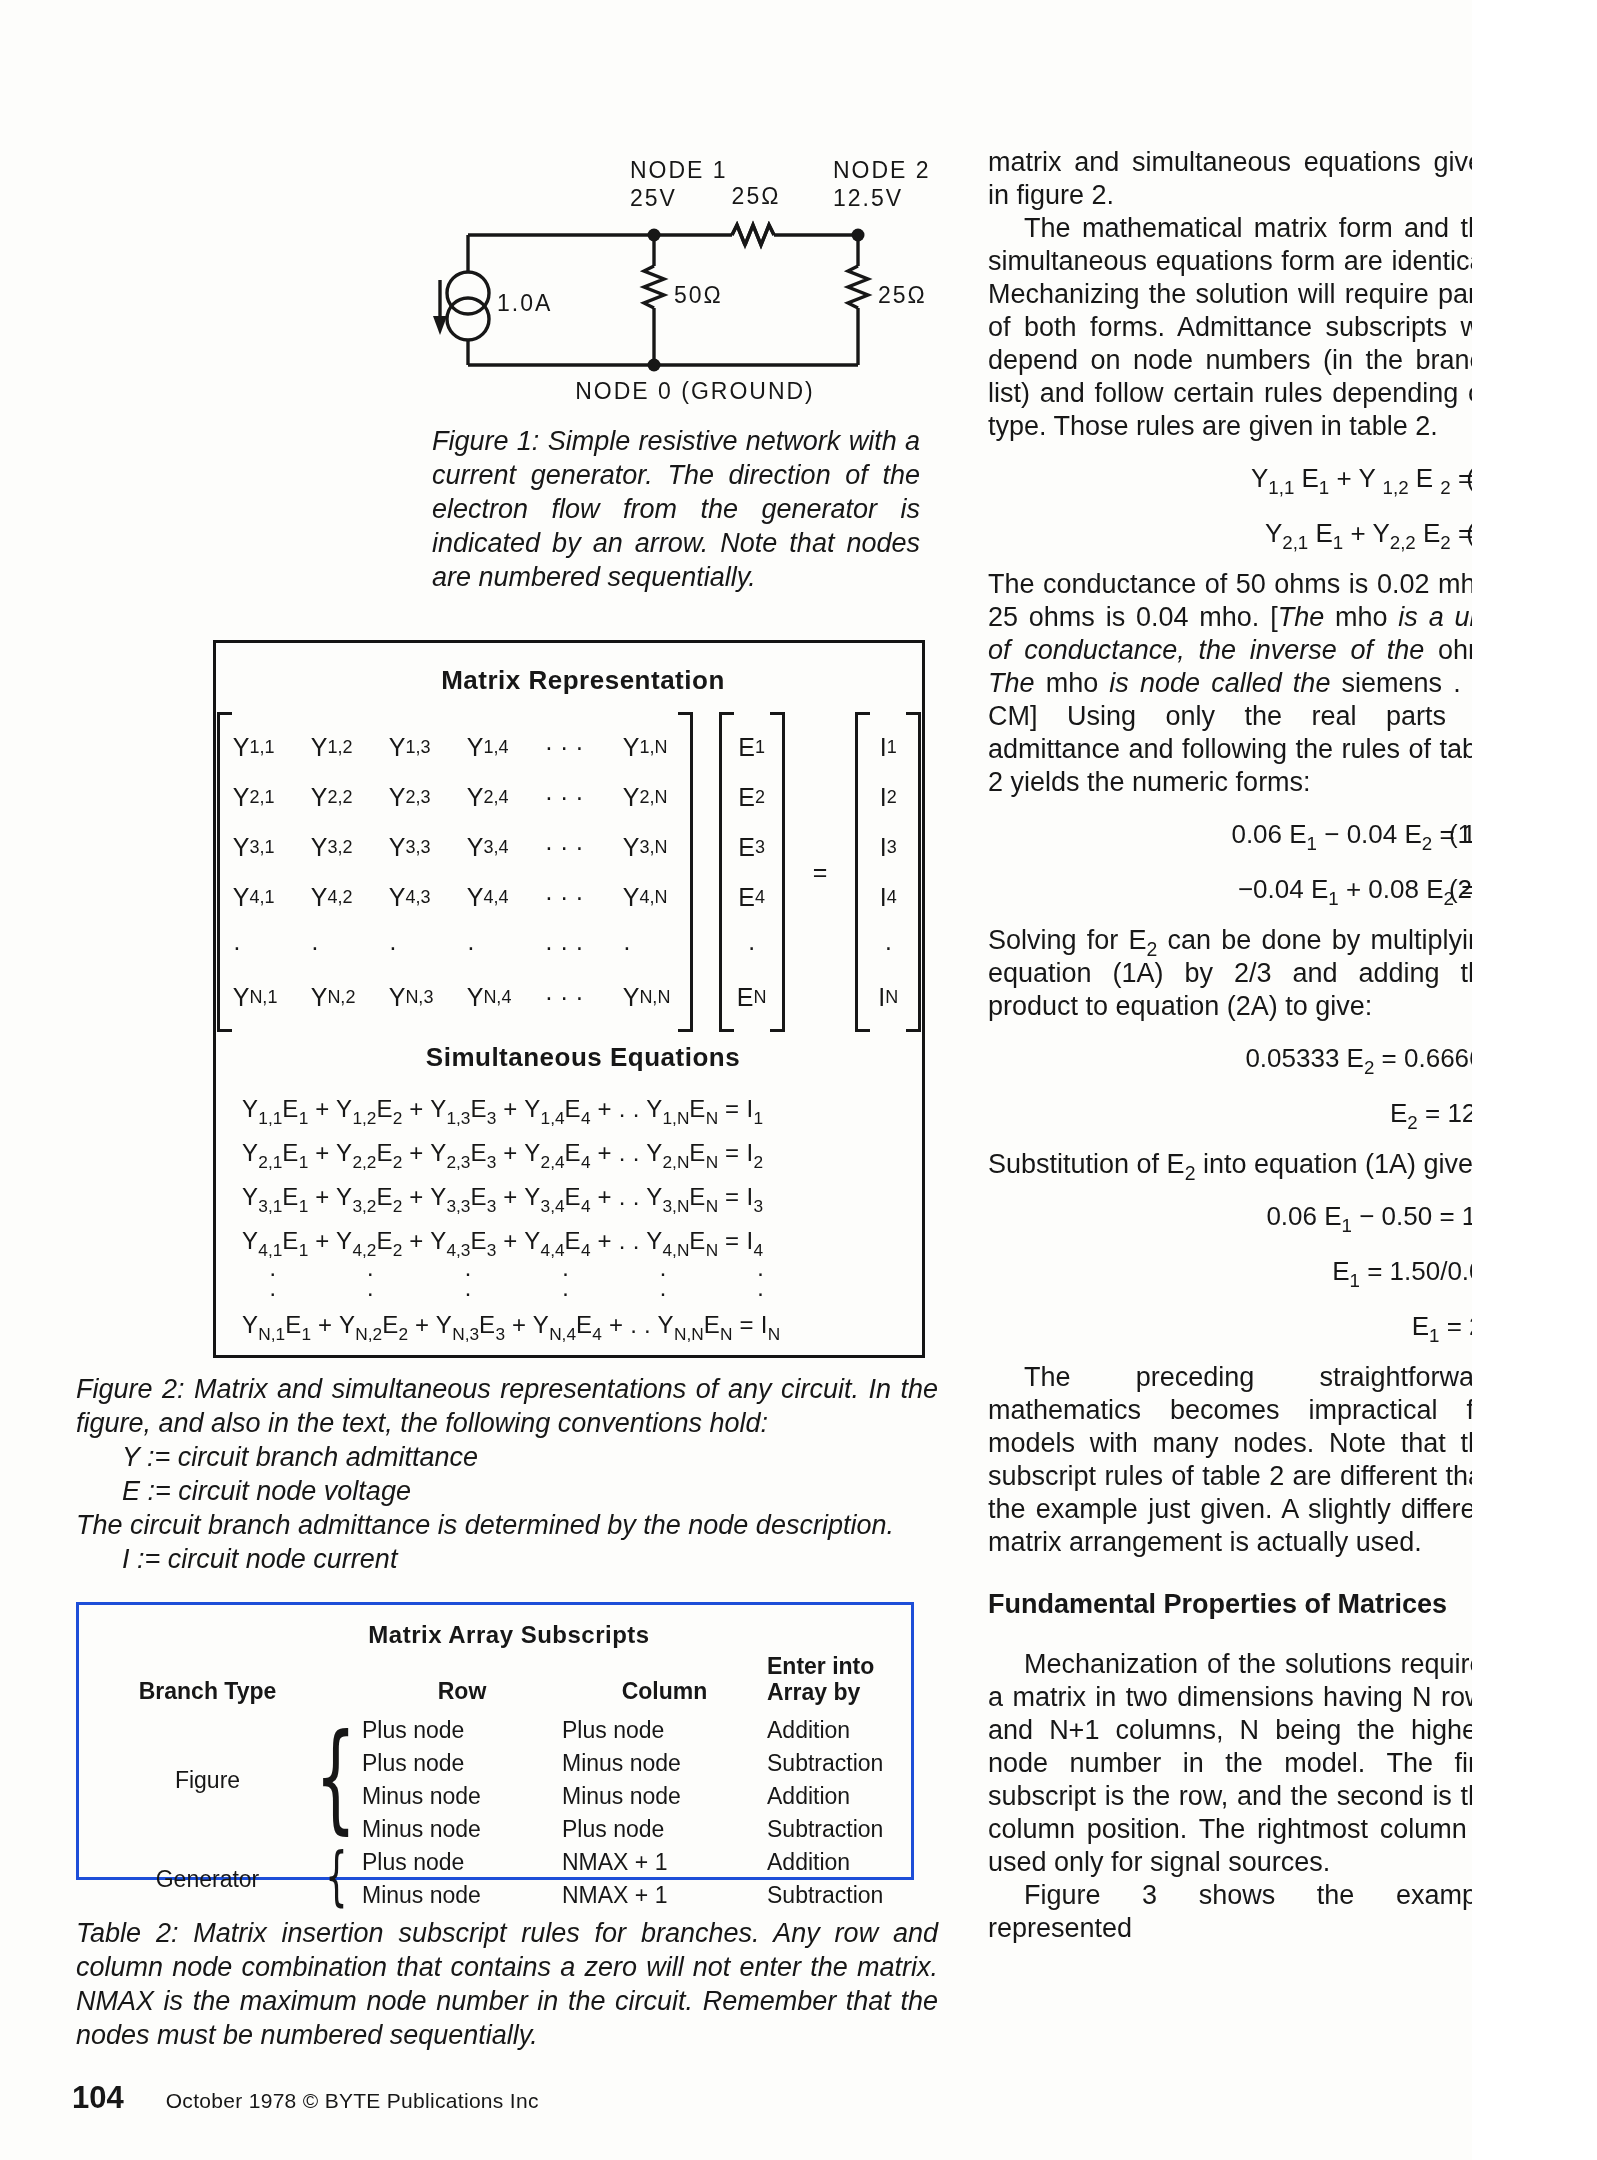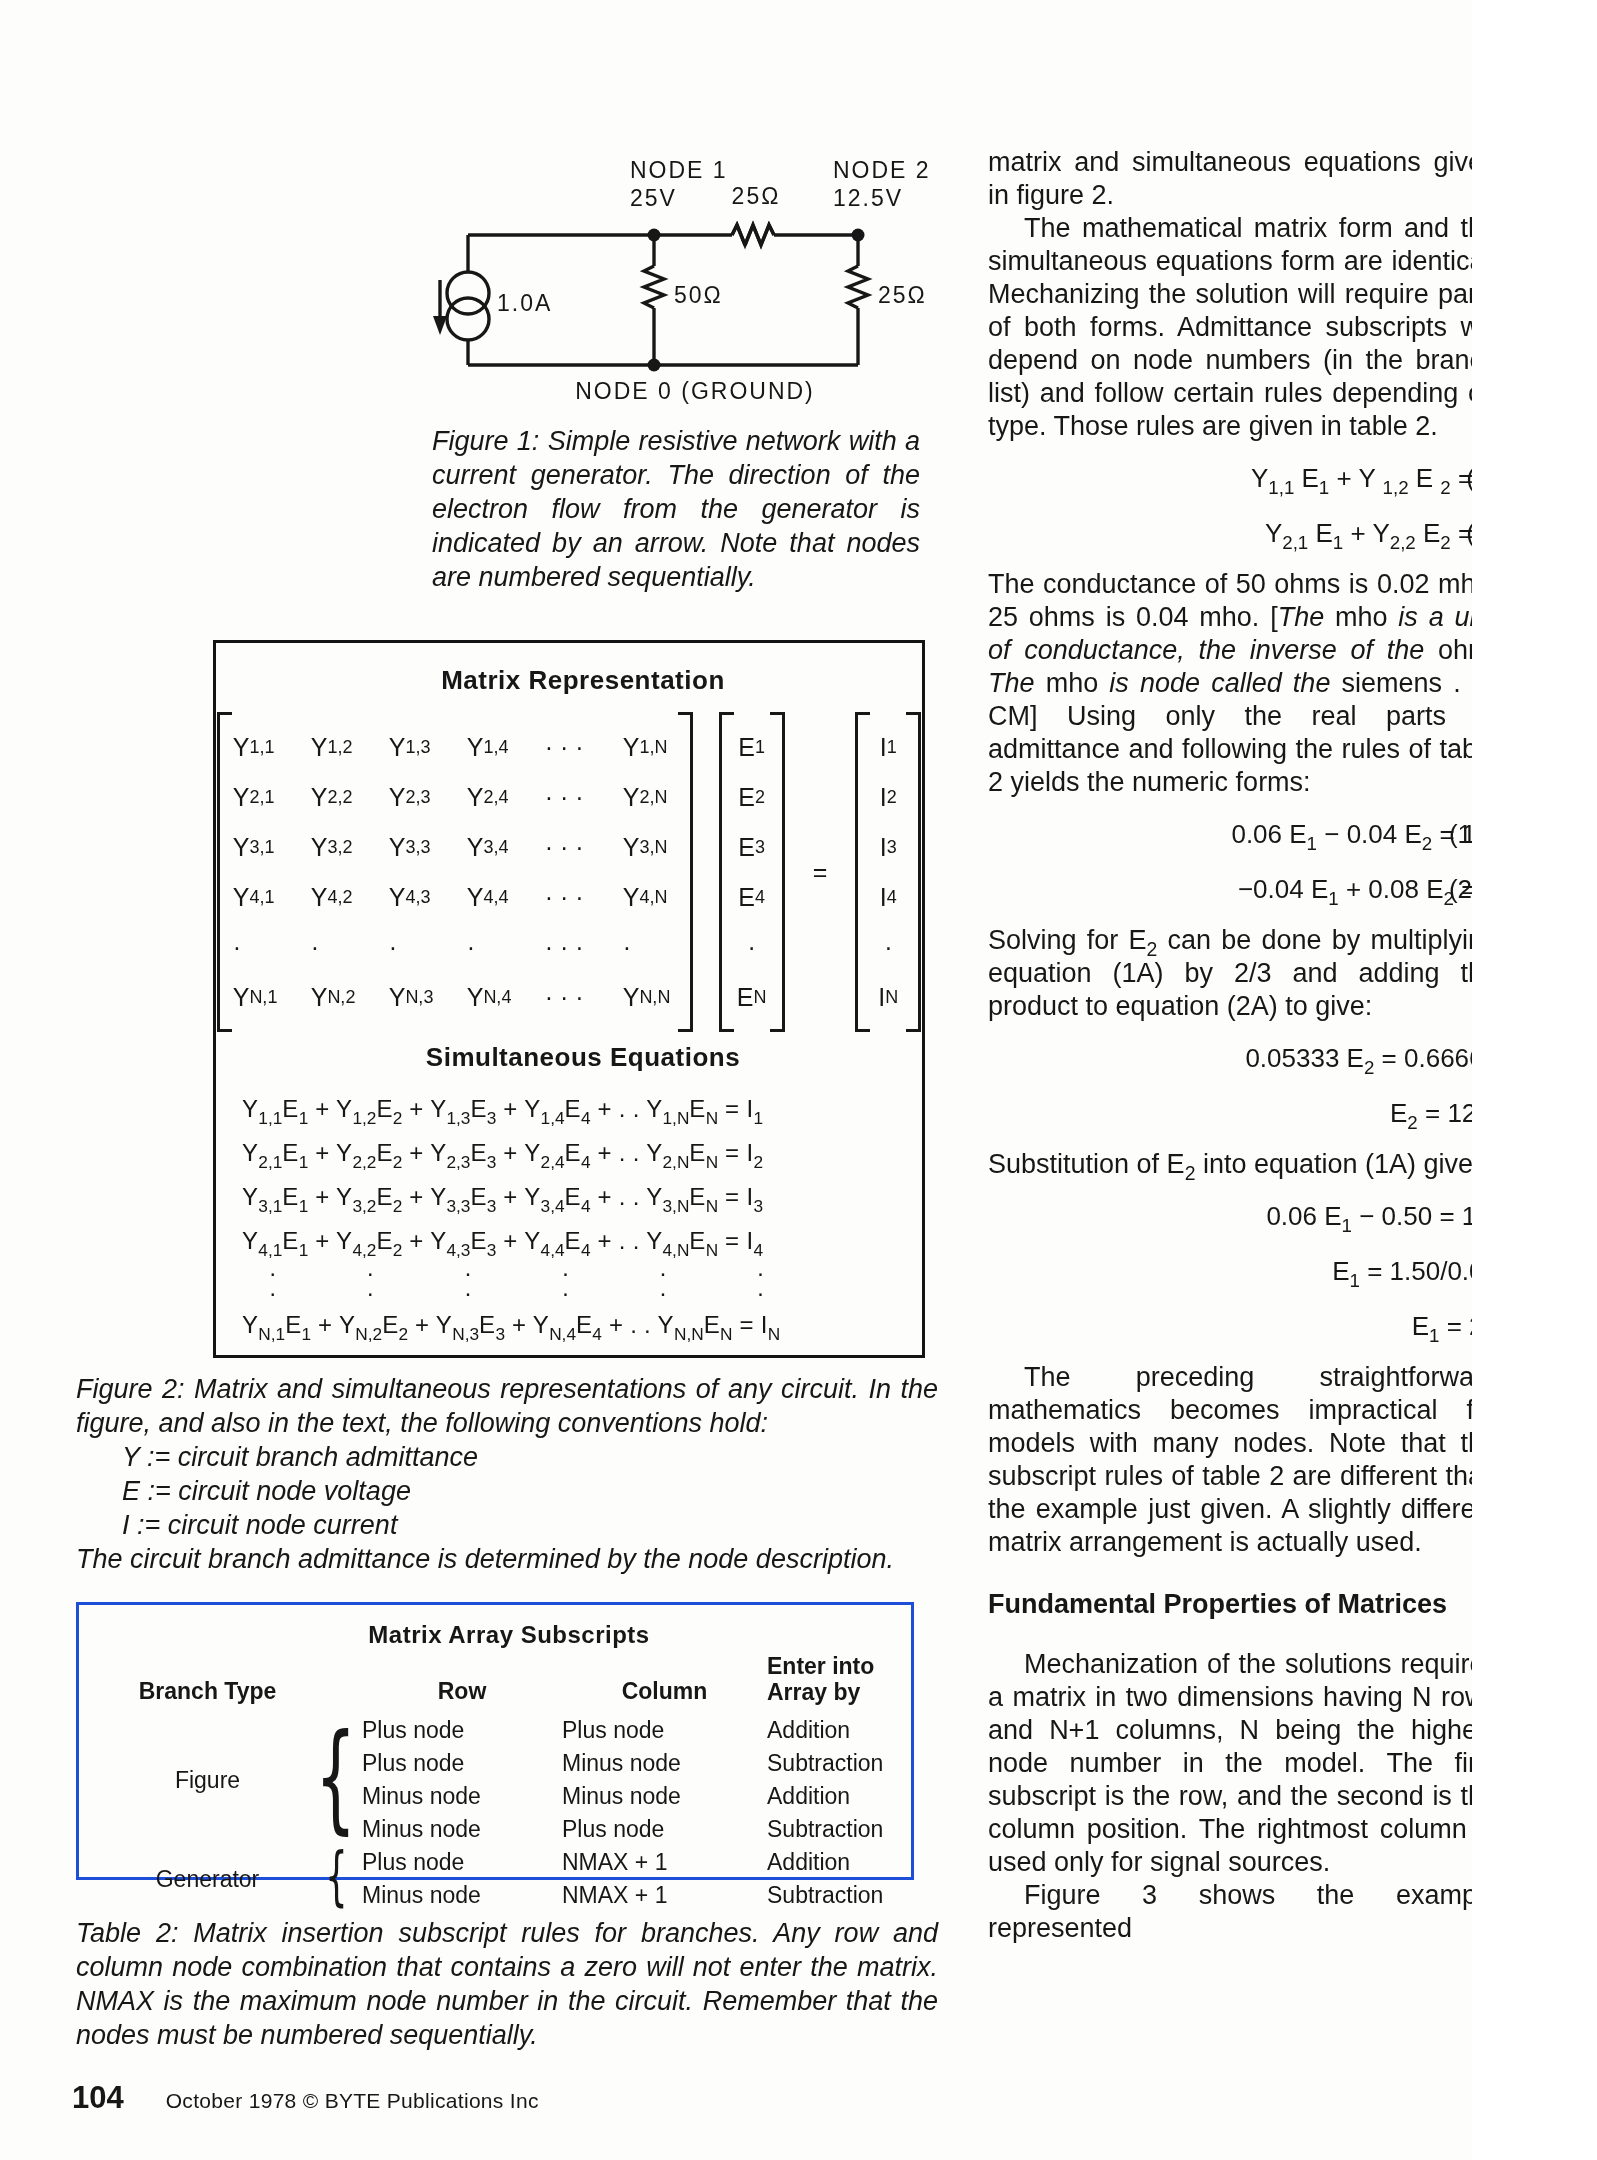--- a/index.html
+++ b/index.html
@@ -213,22 +213,22 @@
           <span>·</span>
       </div>
       <div class="sim-eq">Y<sub>N,1</sub>E<sub>1</sub>  +  Y<sub>N,2</sub>E<sub>2</sub>  +  Y<sub>N,3</sub>E<sub>3</sub>  +  Y<sub>N,4</sub>E<sub>4</sub>  + . .  Y<sub>N,N</sub>E<sub>N</sub>  =  I<sub>N</sub></div>
     </div>
   </div>
 
   <div class="fig2-caption">
     <p class="cap">Figure 2: Matrix and simultaneous representations of any circuit. In the figure, and also in the text, the following conventions hold:</p>
     <p class="cap def">Y :=  circuit branch admittance</p>
     <p class="cap def">E :=  circuit node voltage</p>
+    <p class="cap">The circuit branch admittance is determined by the node description.</p>
     <p class="cap def">I  :=  circuit node current</p>
-    <p class="cap">The circuit branch admittance is determined by the node description.</p>
   </div>
 
   <div class="tablebox">
     <div class="box-title">Matrix Array Subscripts</div>
     <div class="t2grid">
       <div class="t2h c">Branch Type</div>
       <div></div>
       <div class="t2h c">Row</div>
       <div class="t2h c">Column</div>
       <div class="t2h stack">

